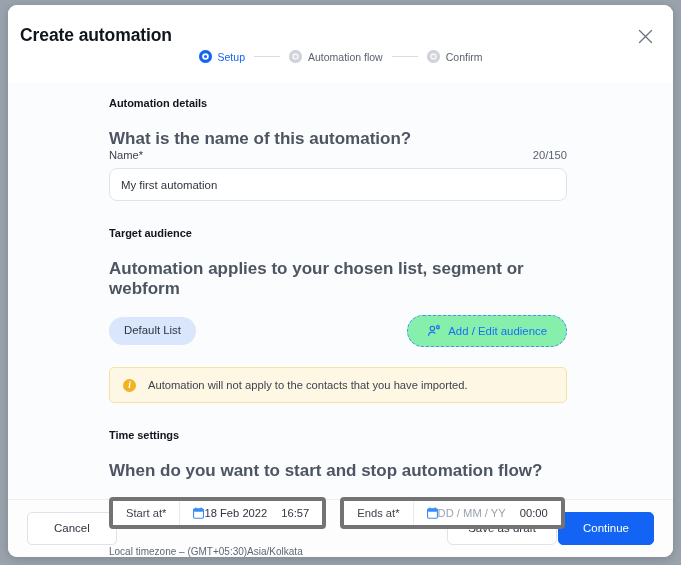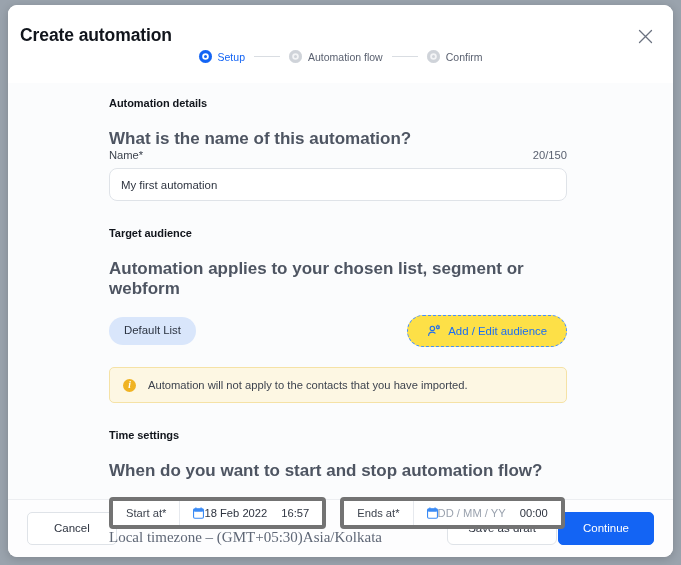--- a/index.html
+++ b/index.html
@@ -181,21 +181,21 @@
   }
   .add-audience {
     display: flex;
     align-items: center;
     gap: 7px;
     border: 1.4px dashed #4a90f7;
     border-radius: 17px;
     padding: 8px 19px;
     color: #1b6ef3;
     font-size: 11.4px;
-    background: #fde047;
+    background: #86efac;
     cursor: pointer;
     white-space: nowrap;
     justify-content: space-between;
   }
   .add-audience svg { display: block; flex: 0 0 auto; }
 
   
   .warn-banner {
     margin-top: 20px;
     background: #fdf7e3;
@@ -267,23 +267,23 @@
     white-space: nowrap;
   }
   .dt-date.placeholder { color: #9aa2ae; }
   .dt-time {
     font-size: 11.2px;
     color: #2e3440;
     margin-left: 14px;
     white-space: nowrap;
   }
   .timezone {
-    font-size: 15px;
+    margin-top: 17px;
+    font-size: 10px;
     color: #5f6776;
-    font-family: Liberation Serif, serif;
   }
 
   
   .modal-footer {
     flex: 0 0 58px;
     height: 58px;
     border-top: 1px solid #eceef1;
     background: #fdfdfe;
     display: flex;
     align-items: center;

